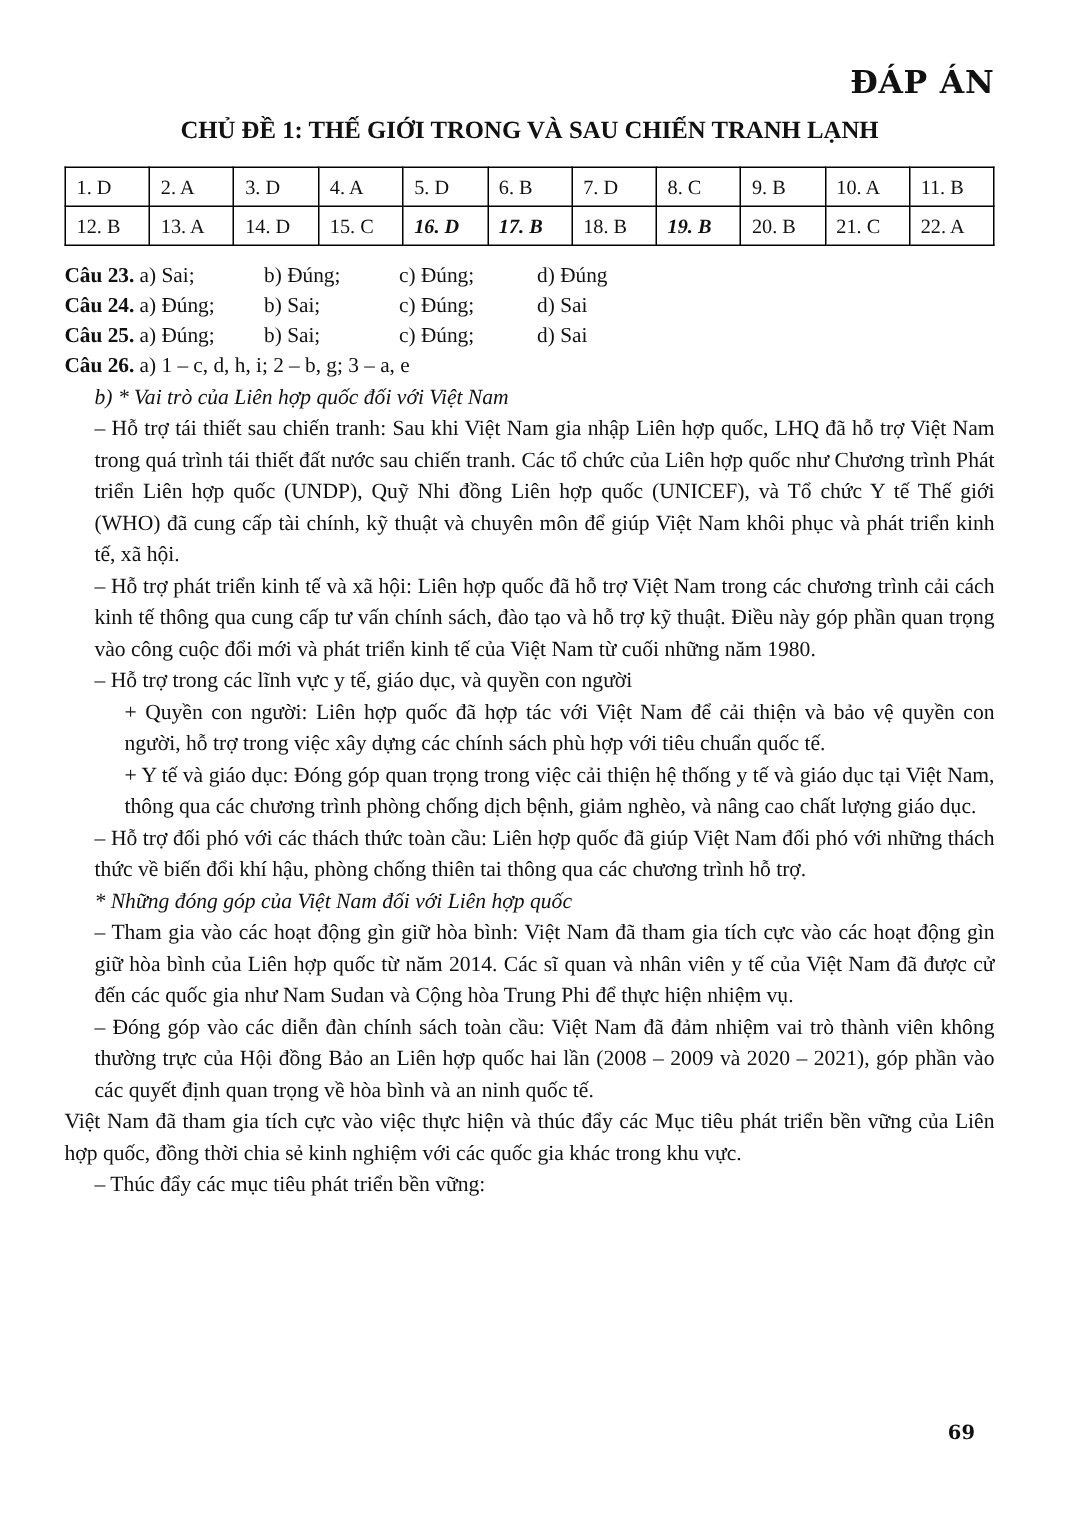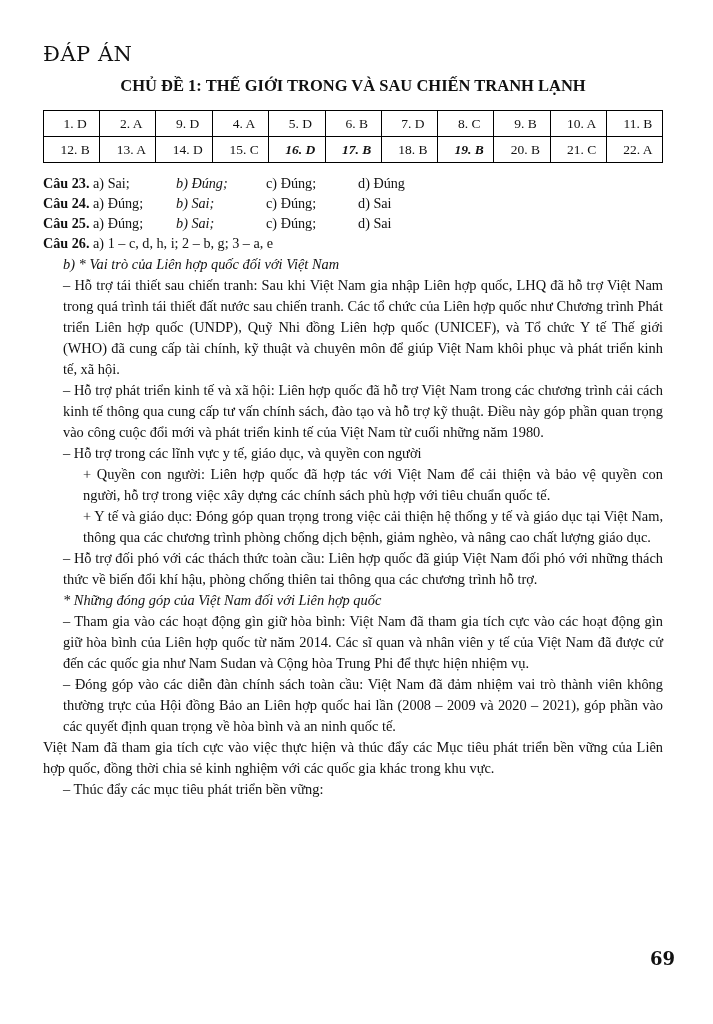--- a/index.html
+++ b/index.html
@@ -23,39 +23,38 @@
     padding: 0;
     box-sizing: border-box;
   }
   .content {
     position: absolute;
     left: 43px;
     top: 42px;
     width: 620px;
   }
   .doc-title {
-    text-align: left;
+    text-align: right;
     font-family: "DejaVu Serif", serif;
-    font-weight: normal;
+    font-weight: bold;
     font-size: 21px;
     letter-spacing: 0.5px;
     margin: 0 0 10px 0;
   }
   .doc-subtitle {
     text-align: center;
     font-family: Liberation Serif, serif;
     font-weight: bold;
     font-size: 16.5px;
     margin: 0 0 14px 0;
   }
   table.answers {
     border-collapse: collapse;
     margin: 0 auto 10px auto;
     table-layout: fixed;
-    text-align: center;
   }
   table.answers td {
     border: 1px solid #000;
     font-size: 13.5px;
     font-family: "Liberation Serif", serif;
     padding: 4px 0 4px 7px;
     height: 17px;
     width: 55.5px;
     white-space: nowrap;
   }
@@ -66,55 +65,55 @@
   .qline {
     font-size: 14.2px;
     line-height: 1.42;
     margin: 0;
     white-space: nowrap;
   }
   .qline .lbl {
     font-weight: bold;
   }
   .qline .c1 { display: inline-block; width: 83px; }
-  .qline .c2 { display: inline-block; width: 90px; font-style: italic; }
+  .qline .c2 { display: inline-block; width: 90px; }
   .qline .c3 { display: inline-block; width: 92px; }
   .para {
     font-size: 14.4px;
     line-height: 1.46;
     margin: 0;
     text-align: justify;
   }
   .indent2 { padding-left: 20px; }
   .indentplus { padding-left: 40px; }
   .italic { font-style: italic; }
   .page-number {
     position: absolute;
-    right: 38px;
+    right: 63px;
     top: 948px;
     font-family: "DejaVu Serif", serif;
     font-weight: bold;
-    font-size: 18px;
+    font-size: 13px;
   }
 </style>
 </head>
 <body>
 
 <div class="page">
   <div class="content">
 
     <h1 class="doc-title">ĐÁP ÁN</h1>
     <h2 class="doc-subtitle">CHỦ ĐỀ 1: THẾ GIỚI TRONG VÀ SAU CHIẾN TRANH LẠNH</h2>
 
     <table class="answers">
       <tbody>
         <tr>
           <td>1. D</td>
           <td>2. A</td>
-          <td>9. D</td>
+          <td>3. D</td>
           <td>4. A</td>
           <td>5. D</td>
           <td>6. B</td>
           <td>7. D</td>
           <td>8. C</td>
           <td>9. B</td>
           <td>10. A</td>
           <td>11. B</td>
         </tr>
         <tr>

